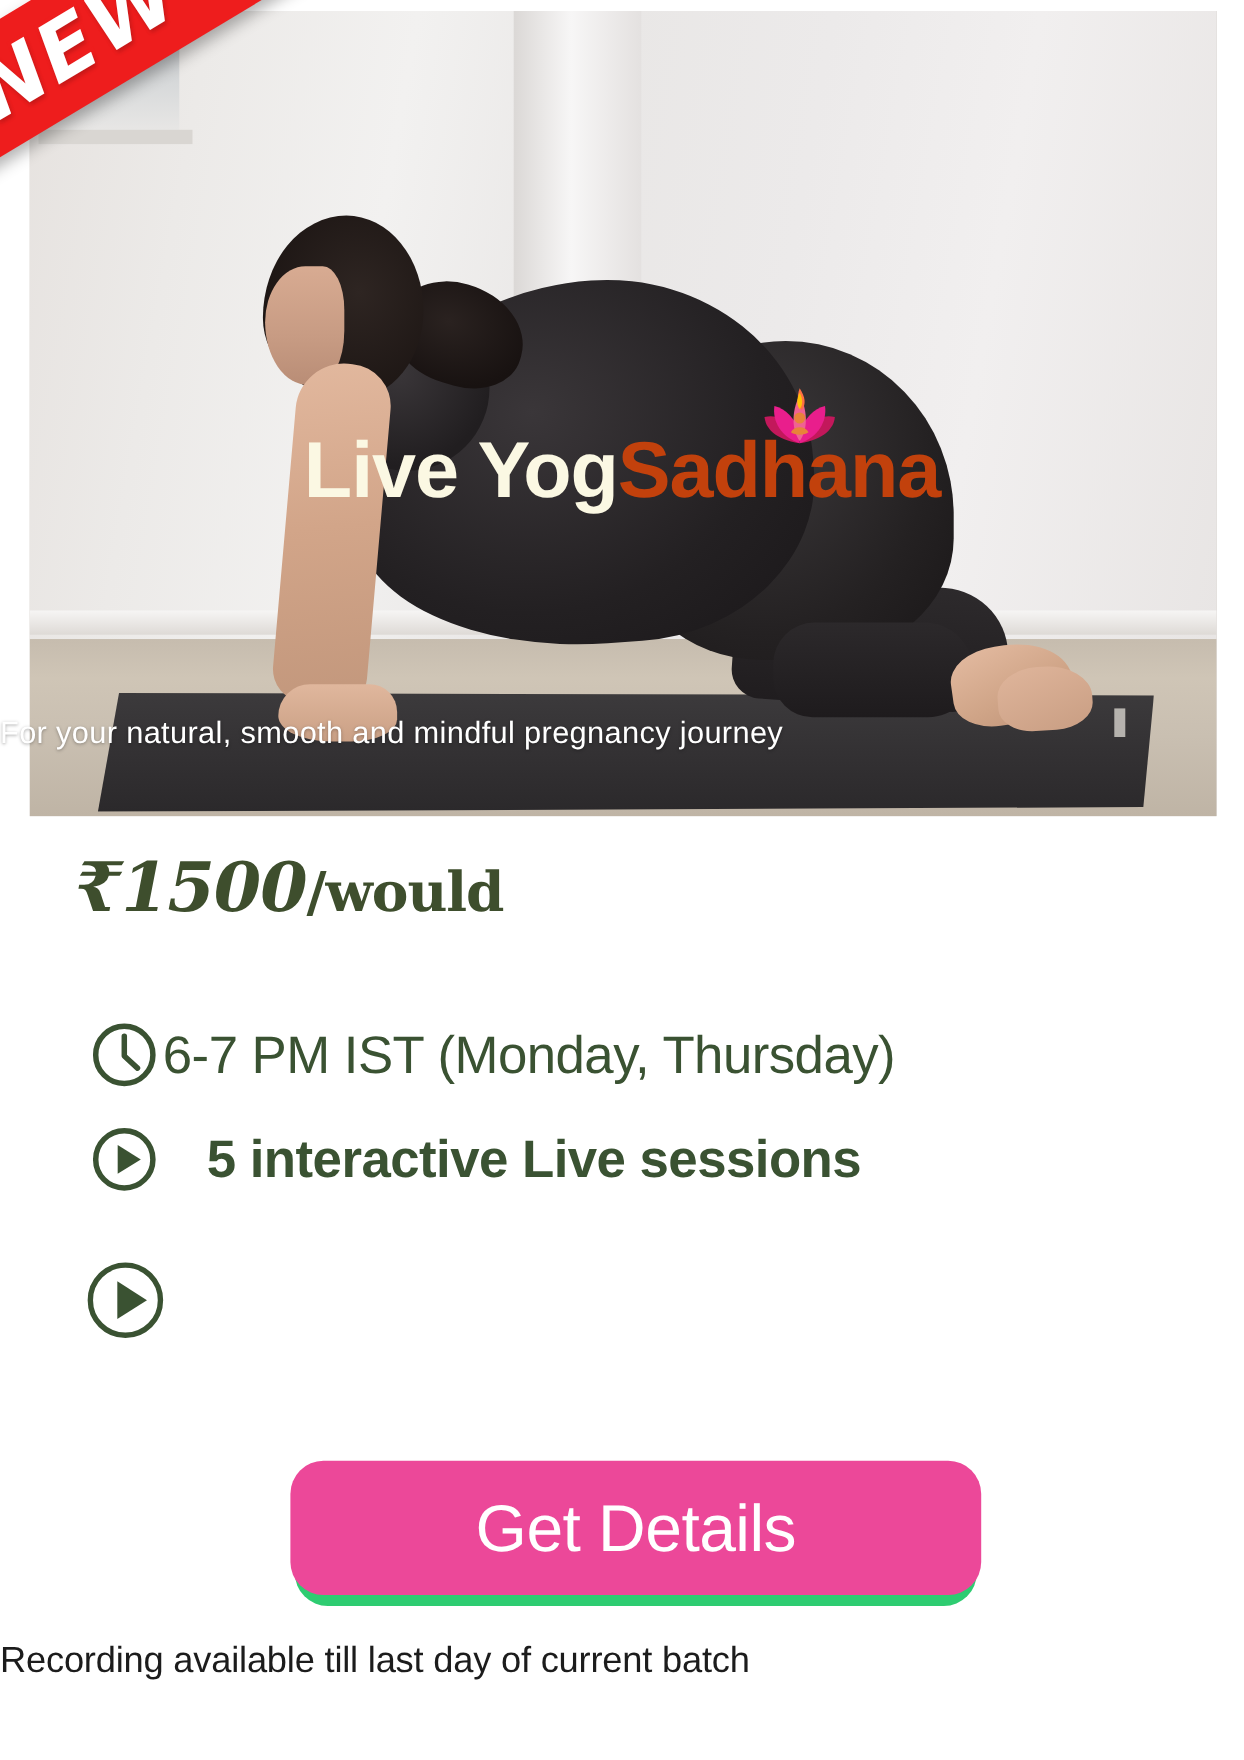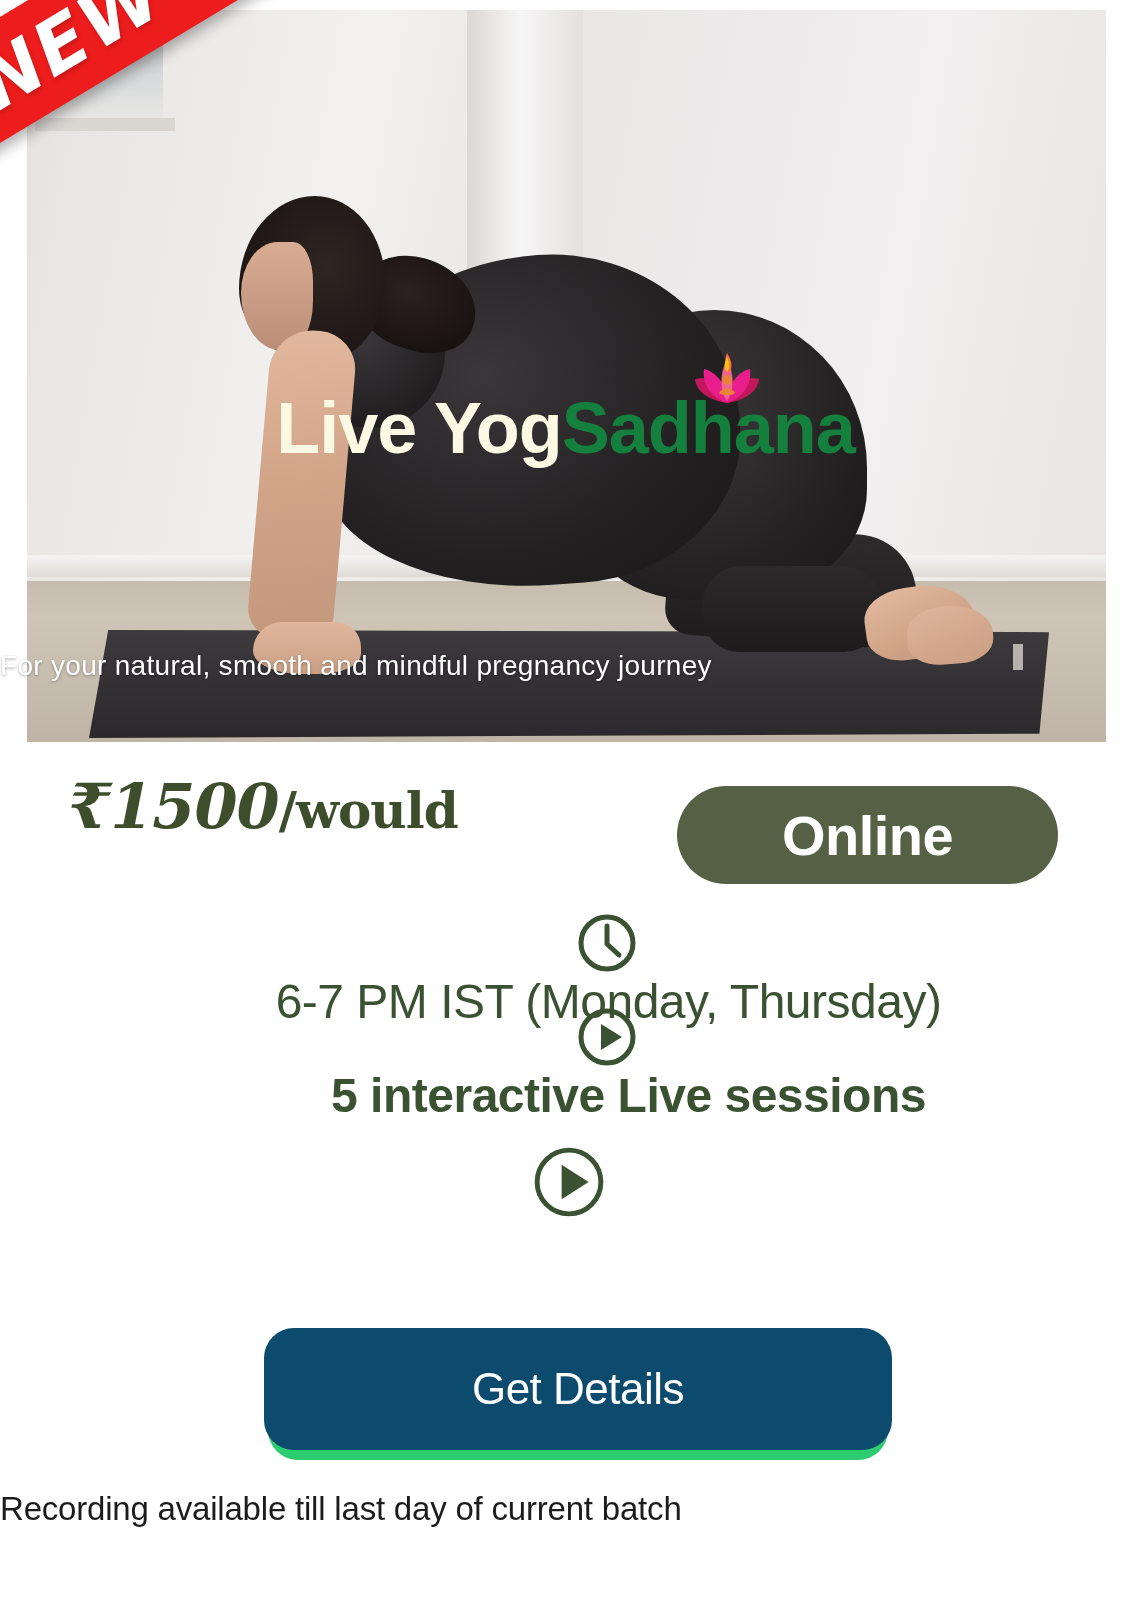--- a/index.html
+++ b/index.html
@@ -246,21 +246,21 @@
     top: 392px;
     text-align: center;
     font-size: 72px;
     font-weight: bold;
     line-height: 1;
     white-space: nowrap;
     z-index: 20;
     letter-spacing: -1px;
   }
   .t-cream { color: #fbf8e3; }
-  .t-green { color: #15803d; }
+  .t-green { color: #c2410c; }
 
   .lotus-icon {
     position: absolute;
     left: 694px;
     top: 349px;
     width: 66px;
     height: 56px;
     z-index: 21;
   }
 
@@ -324,21 +324,20 @@
   
   .features {
     position: absolute;
     left: 0; top: 912px;
     width: 1131px;
   }
   .feature {
     display: flex;
     align-items: center;
     padding-left: 82px;
-    flex-direction: column;
   }
   .feature-icon {
     flex: 0 0 auto;
     width: 62px;
     height: 62px;
     color: #3a5232;
   }
   .feature-icon svg { display: block; width: 100%; height: 100%; }
 
   .f1 { height: 94px; }
@@ -393,26 +392,26 @@
     height: 120px;
     background: #2ecc71;
     border-radius: 30px;
   }
   .cta-button {
     position: absolute;
     left: 0;
     top: 0;
     width: 628px;
     height: 122px;
-    background: #0c4a6e;
+    background: #ec4899;
     border: none;
     border-radius: 30px;
     color: #ffffff;
     font-family: "Liberation Sans", sans-serif;
-    font-size: 44px;
+    font-size: 60px;
     letter-spacing: -.5px;
     cursor: pointer;
   }
 
   .footnote {
     position: absolute;
     left: 0; right: 0;
     top: 1490px;
     font-size: 33px;
     color: #1c1c1c;
@@ -474,21 +473,20 @@
   </div>
 
   <div class="hero-sub">For your natural, smooth and mindful pregnancy journey</div>
 
   <div class="price-row">
     <div class="price">
       <span class="price-amount">₹1500</span><span class="price-period">/would</span>
     </div>
   </div>
 
-  <div class="badge-online">Online</div>
 
   <div class="features">
 
     <div class="feature f1">
       <span class="feature-icon">
         <svg viewBox="0 0 62 62" xmlns="http://www.w3.org/2000/svg">
           <circle cx="31" cy="31" r="26" fill="none" stroke="currentColor" stroke-width="5"></circle>
           <path d="M31 14 L31 32 L43 43" fill="none" stroke="currentColor" stroke-width="5" stroke-linecap="round" stroke-linejoin="round"></path>
         </svg>
       </span>

